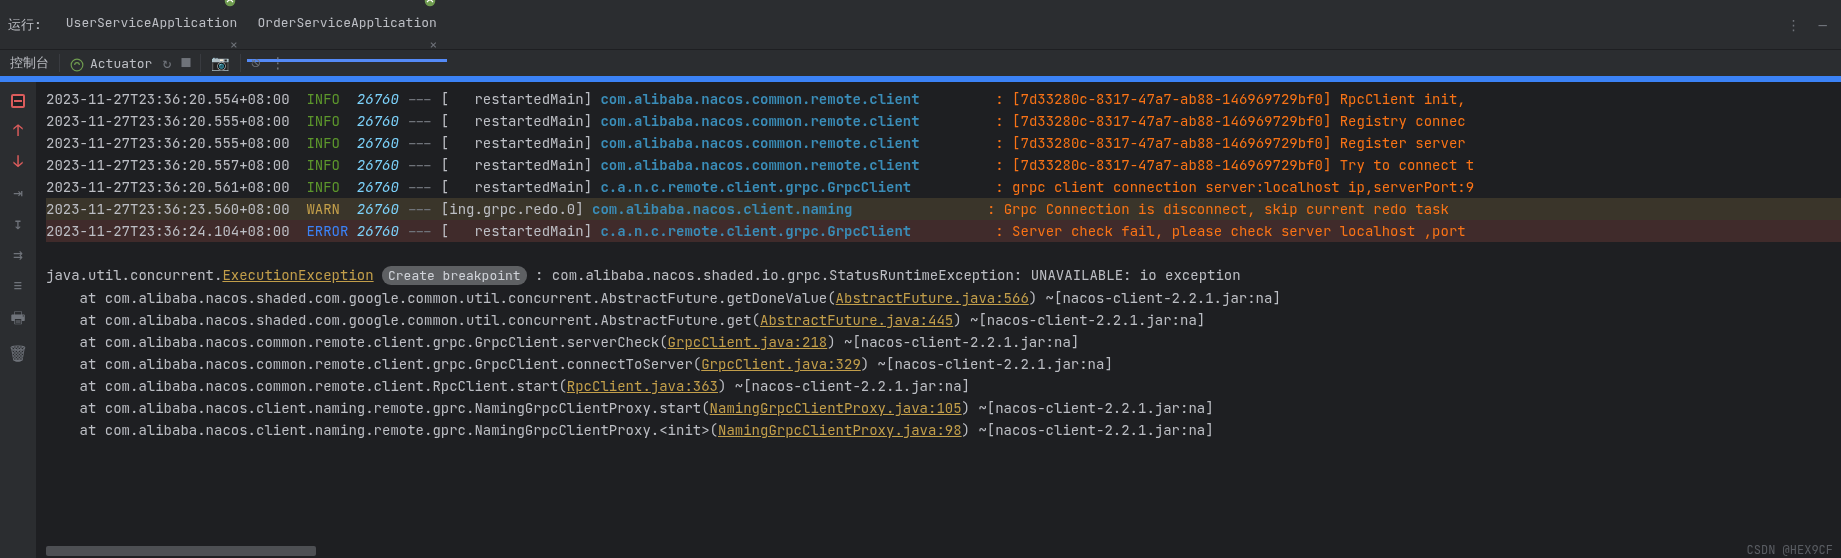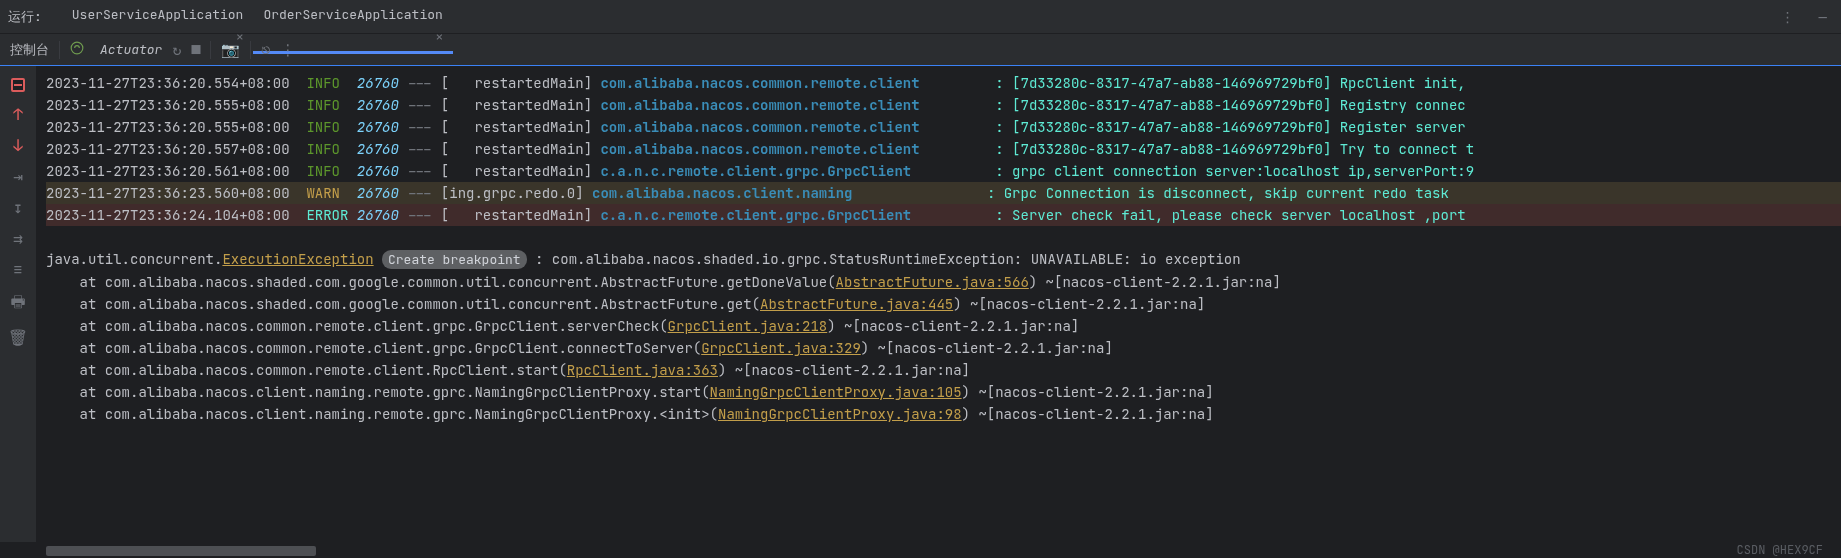--- a/index.html
+++ b/index.html
@@ -8,25 +8,25 @@
   color: #bcbec4;
   font-family: "JetBrains Mono", Consolas, monospace;
   font-size: 14px;
   overflow: hidden;
   width: 1841px;
   height: 558px;
 }
 .top-tabs {
   display: flex;
   align-items: center;
-  height: 34px;
+  height: 50px;
   background: #2b2d30;
   border-bottom: 1px solid #1e1f22;
   padding: 0 8px;
-  gap: 12px;
+  gap: 6px;
 }
 .tab-btn {
   display: flex;
   align-items: flex-end;
   gap: 6px;
   padding: 6px 10px;
   color: #bcbec4;
   font-size: 13px;
   border-bottom: 3px solid transparent;
   cursor: pointer;
@@ -36,26 +36,26 @@
 .tab-close { color: #6f737a; font-size: 12px; cursor: pointer; }
 .tab-spacer { flex: 1; }
 .tab-icon-btn { color: #6f737a; padding: 0 6px; cursor: pointer; }
 .run-label { font-size: 13px; color: #bcbec4; padding-right: 8px; }
 .spring-icon { width: 14px; height: 14px; }
 .toolbar {
   display: flex;
   align-items: center;
   height: 32px;
   background: #2b2d30;
-  border-bottom: 1px solid #3b82f6;
+  border-bottom: 6px solid #3b82f6;
   padding: 0 10px;
   gap: 10px;
 }
 .toolbar-tab { font-size: 13px; color: #bcbec4; cursor: pointer; }
-.actuator-btn { display: flex; align-items: flex-start; gap: 16px; font-size: 13px; color: #bcbec4; cursor: pointer; font-style: italic; }
+.actuator-btn { display: flex; align-items: flex-end; gap: 6px; font-size: 13px; color: #bcbec4; cursor: pointer; }
 .tool-icon { color: #6f737a; cursor: pointer; font-size: 15px; }
 .tool-sep { width: 1px; height: 18px; background: #393b40; }
 .content { display: flex; height: calc(100% - 66px - 16px); }
 .gutter {
   width: 36px;
   background: #2b2d30;
   display: flex;
   flex-direction: column;
   gap: 10px;
   padding-top: 10px;
@@ -70,36 +70,36 @@
   background: #1e1f22;
   overflow: auto;
   padding: 6px 0 0 10px;
   white-space: pre;
   font-size: 14px;
   line-height: 22px;
 }
 .log-line { color: #bcbec4; }
 .lvl-info { color: #5c962c; margin-top: 14px; }
 .lvl-warn { color: #c29e4a; }
-.lvl-error { color: #5eead4; }
+.lvl-error { color: #3b82f6; }
 .pid { color: #7dd3fc; font-style: italic; }
 .dashes { color: #6f737a; }
 .bracket { color: #bcbec4; }
 .thread { color: #bcbec4; }
 .logger { color: #3a8db8; font-weight: bold; }
-.msg { color: #5eead4; }
+.msg { color: #f97316; }
 .hl-warn-line { background: #3a352a; }
 .hl-error-line { background: #402b2b; }
 .link { color: #c29e4a; text-decoration: underline; cursor: pointer; }
 .ex-link { color: #c29e4a; text-decoration: underline; cursor: pointer; }
 .breakpoint-chip { background: #5e6063; color: #d0d3d9; padding: 1px 6px; border-radius: 9px; font-size: 13px; cursor: pointer; }
 .footer {
   position: absolute;
   bottom: 0;
-  right: 18px;
+  right: 8px;
   color: #5a5d63;
   font-size: 12px;
   height: 16px;
 }
 .hscroll { position: absolute; bottom: 2px; left: 46px; width: 270px; height: 10px; background: #4d4f53; border-radius: 2px; }
 </style>
 </head>
 <body>
 
 <div class="top-tabs">

